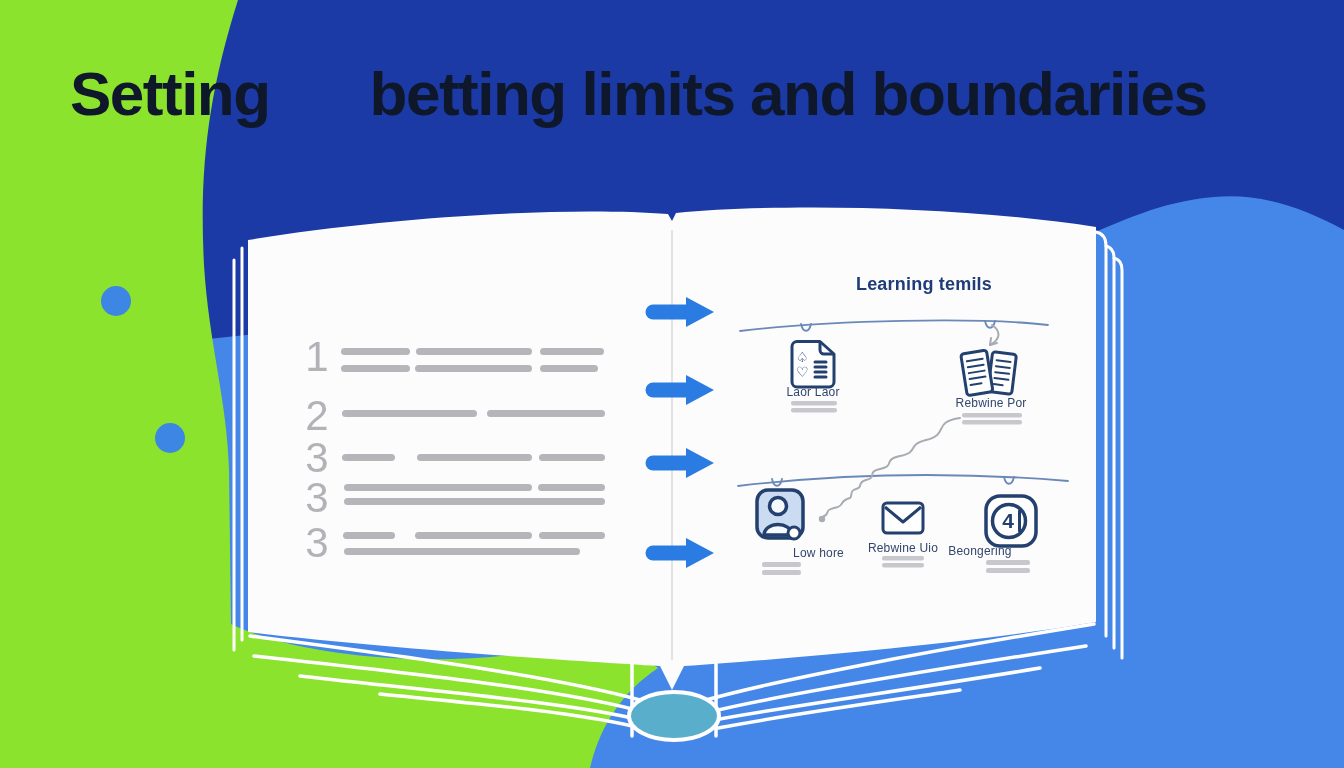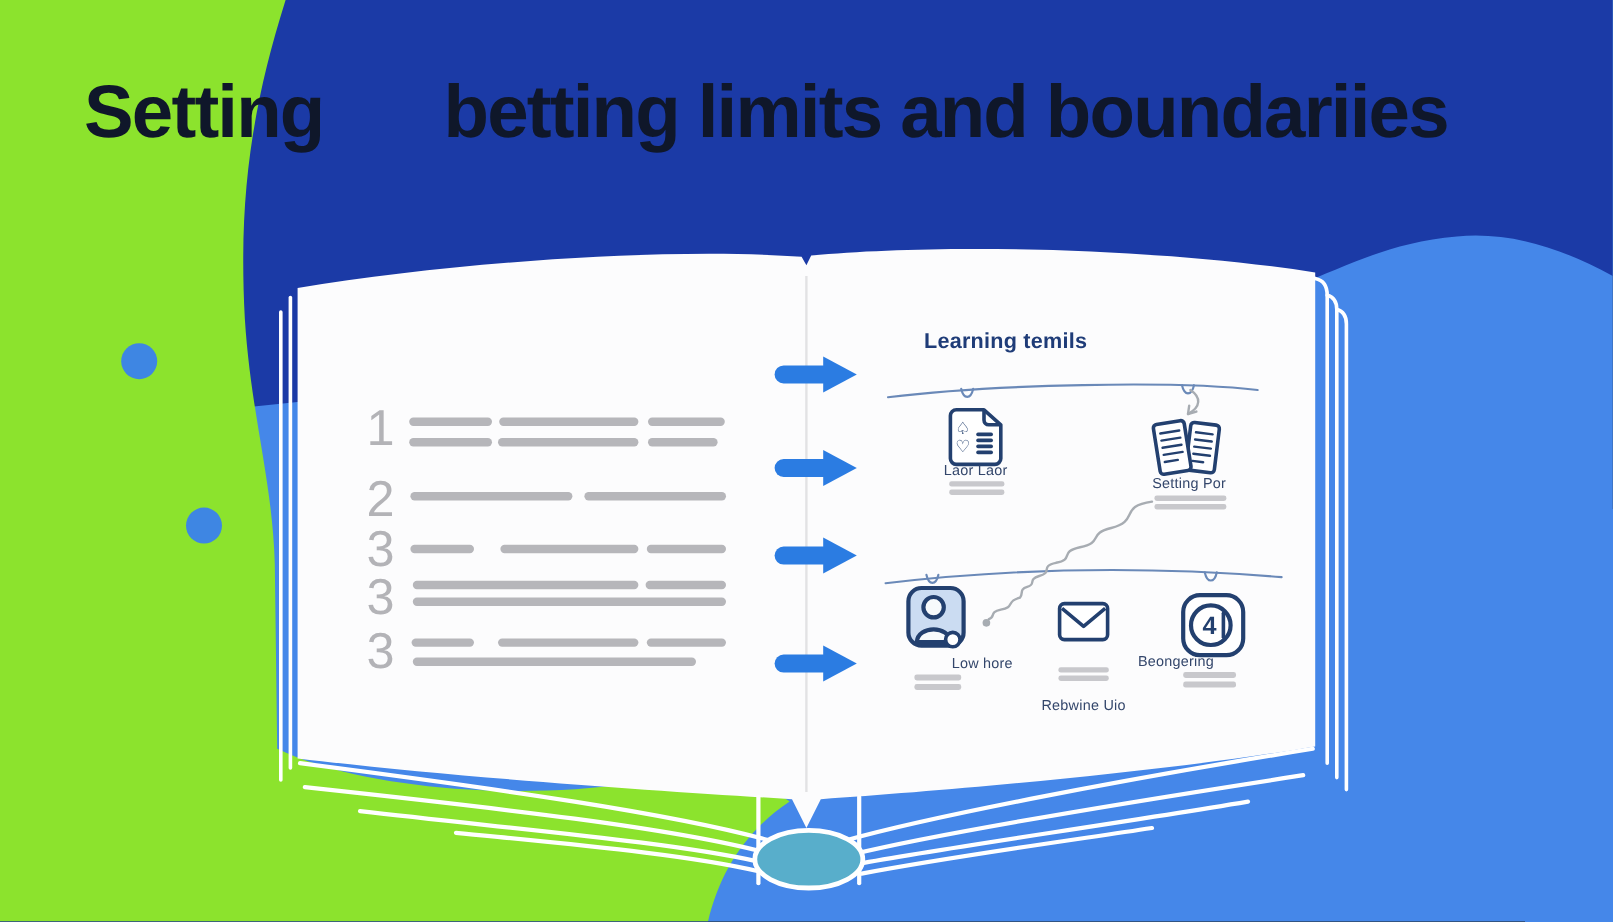--- a/index.html
+++ b/index.html
@@ -4,21 +4,21 @@
 <style>
   html,body{margin:0;padding:0;background:#222;}
   .stage{position:relative;width:1344px;height:768px;overflow:hidden;
          font-family:"Liberation Sans",sans-serif;background:#4587e9;}
   .stage svg.bg{position:absolute;left:0;top:0;}
   .title{position:absolute;left:70px;top:58px;margin:0;font-size:62px;font-weight:700;
          color:#0f172a;letter-spacing:-1.5px;white-space:nowrap;}
   .title .t2{margin-left:100px;}
   .list-num{position:absolute;width:34px;text-align:center;font-size:42px;line-height:1;
             font-weight:400;color:#b3b3b7;}
-  .rp-heading{position:absolute;left:770px;top:274px;width:222px;text-align:left;
+  .rp-heading{position:absolute;left:770px;top:274px;width:222px;text-align:right;
               font-size:18px;font-weight:700;color:#1f3c78;letter-spacing:.2px;}
   .icon-label{position:absolute;width:110px;text-align:center;font-size:12px;
               color:#33466b;letter-spacing:.2px;}
   .icon-box{position:absolute;}
 </style>
 </head>
 <body>
 
 <div class="stage">
 
@@ -188,39 +188,39 @@
         <g stroke="#23406f" stroke-width="2" stroke-linecap="round">
           <line x1="13" y1="14" x2="29" y2="14"></line>
             <line x1="13" y1="20" x2="29" y2="20"></line>
           <line x1="13" y1="26" x2="29" y2="26"></line>
             <line x1="13" y1="32" x2="29" y2="32"></line>
           <line x1="13" y1="38" x2="24" y2="38"></line>
         </g>
       </g>
     </svg>
   </div>
-  <div class="icon-label" style="left:936px;top:396px;">Setting Por</div>
+  <div class="icon-label" style="left:936px;top:396px;">Rebwine Por</div>
 
   <div class="icon-box" style="left:754px;top:487px;">
     <svg width="52" height="58" viewBox="0 0 52 58">
       <rect x="3" y="3" width="46" height="48" rx="11" fill="#cbdcf2" stroke="#23406f" stroke-width="3.5"></rect>
       <circle cx="24" cy="19" r="8.5" fill="#f7fafc" stroke="#23406f" stroke-width="3.5"></circle>
       <path d="M10 48 C 11 34 37 34 38 48 Z" fill="#f7fafc" stroke="#23406f" stroke-width="3.5"></path>
       <circle cx="40" cy="46" r="6" fill="#ffffff" stroke="#23406f" stroke-width="3"></circle>
     </svg>
   </div>
   <div class="icon-label" style="left:734px;top:546px;text-align:right;">Low hore</div>
 
   <div class="icon-box" style="left:880px;top:497px;">
     <svg width="46" height="42" viewBox="0 0 46 42">
       <rect x="3" y="6" width="40" height="30" rx="4" fill="#ffffff" stroke="#23406f" stroke-width="3"></rect>
       <path d="M5 10 L23 25 L41 10" fill="none" stroke="#23406f" stroke-width="3" stroke-linejoin="round"></path>
     </svg>
   </div>
-  <div class="icon-label" style="left:848px;top:541px;margin-top:40px;">Rebwine Uio</div>
+  <div class="icon-label" style="left:848px;top:541px;">Rebwine Uio</div>
 
   <div class="icon-box" style="left:982px;top:492px;">
     <svg width="58" height="58" viewBox="0 0 58 58">
       <rect x="4" y="4" width="50" height="50" rx="14" fill="#ffffff" stroke="#23406f" stroke-width="3.5"></rect>
       <circle cx="27" cy="29" r="16.5" fill="none" stroke="#23406f" stroke-width="3.5"></circle>
       <text x="26" y="36" text-anchor="middle" font-size="21" font-weight="bold" fill="#23406f">4</text>
       <line x1="37.5" y1="19" x2="37.5" y2="39" stroke="#23406f" stroke-width="3" stroke-linecap="round"></line>
     </svg>
   </div>
   <div class="icon-label" style="left:925px;top:544px;">Beongering</div>

